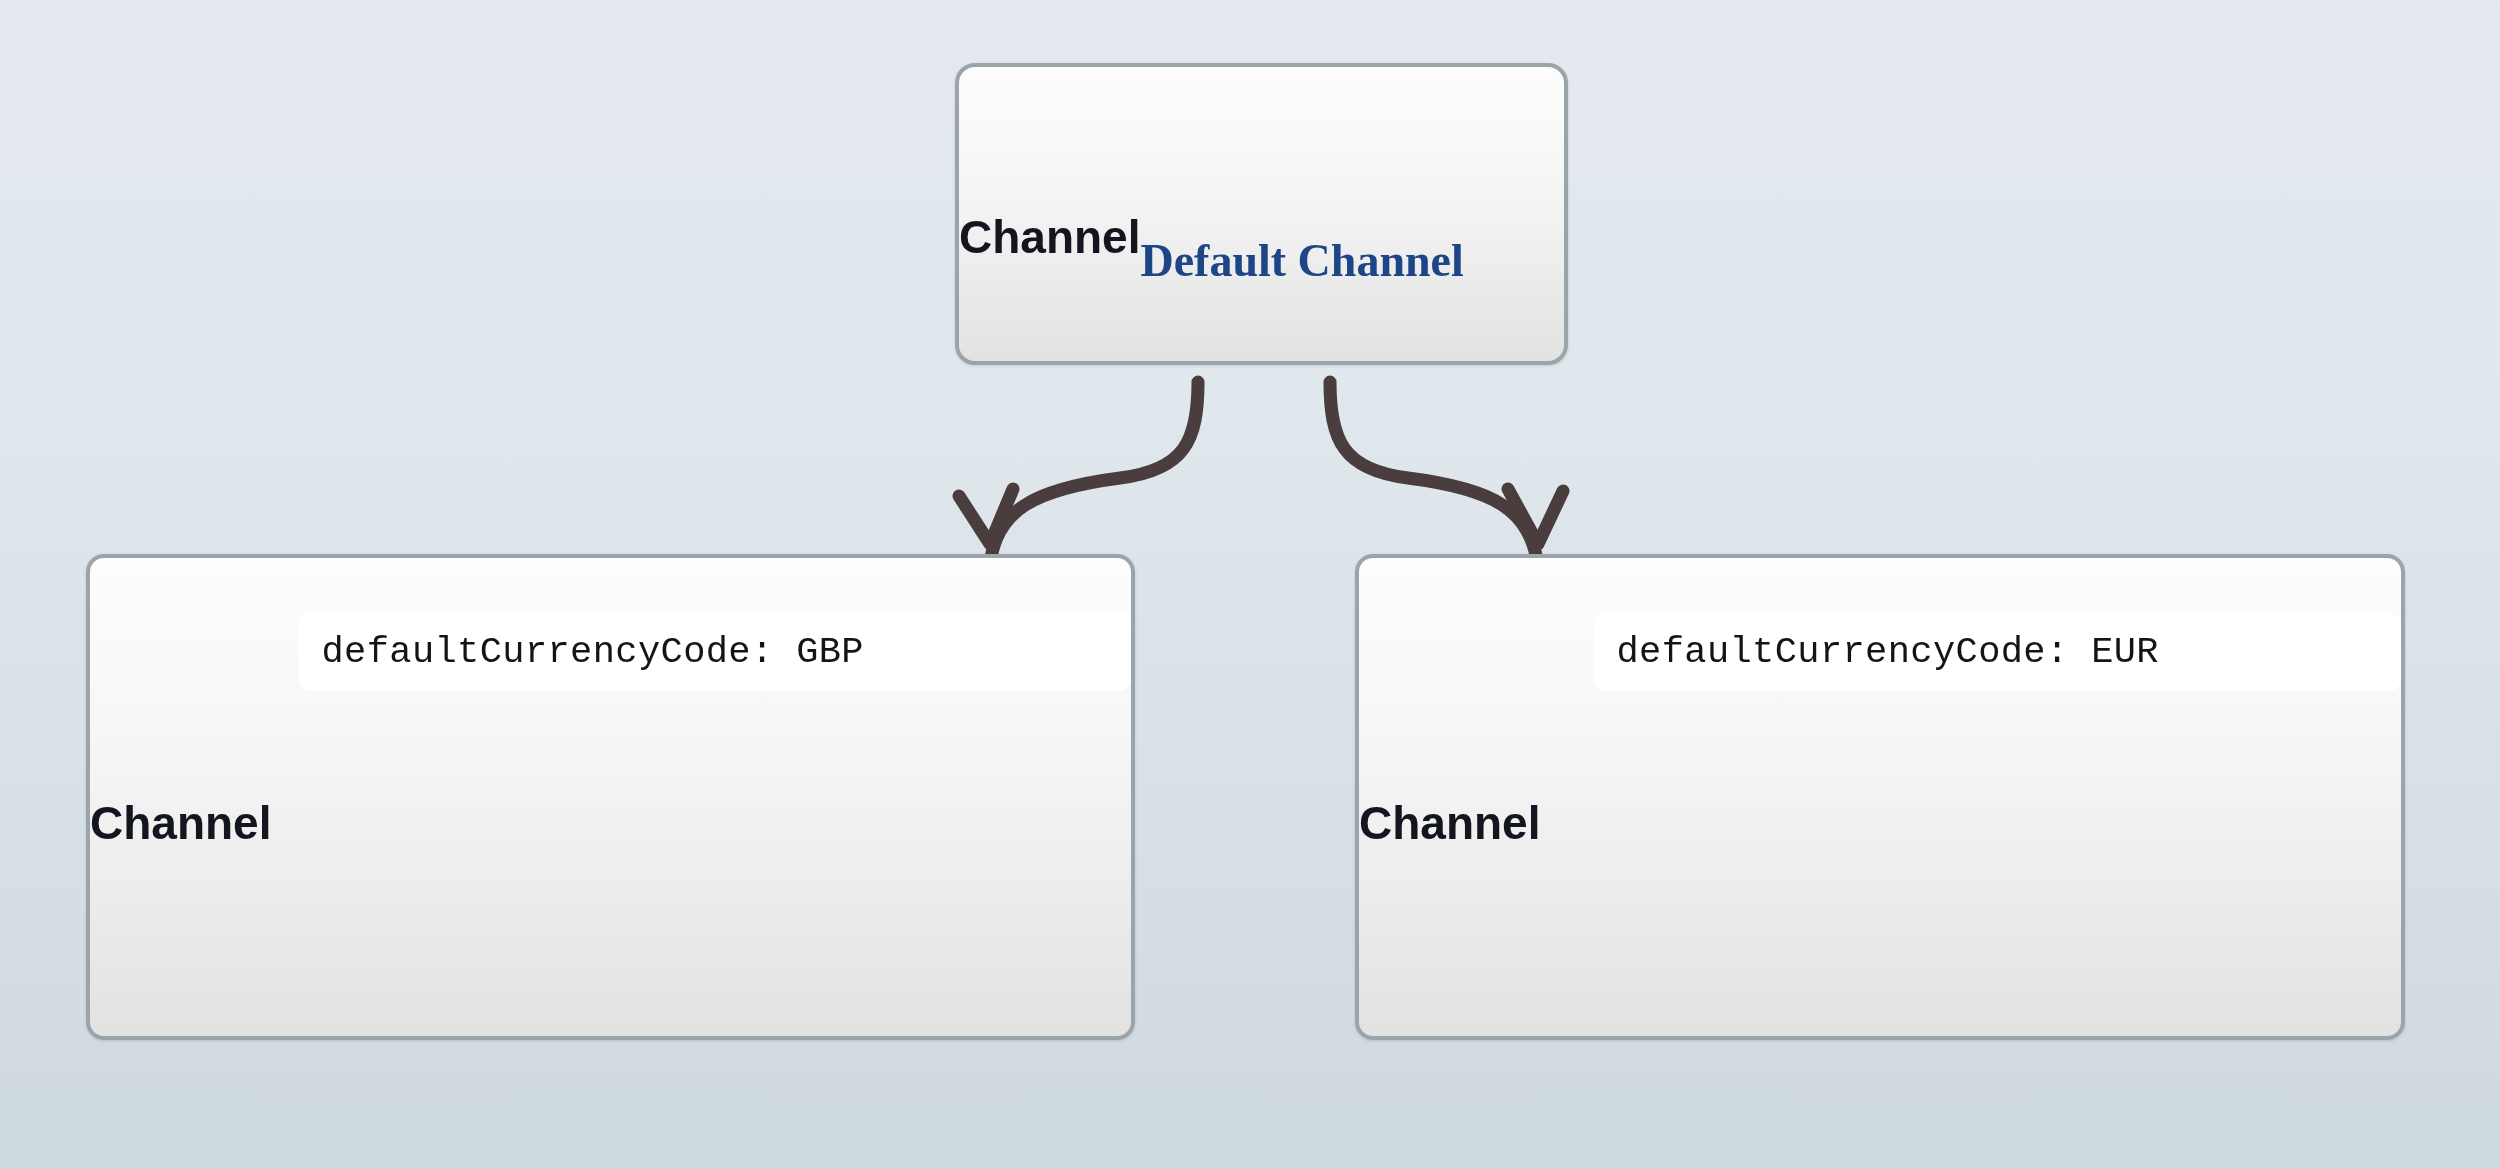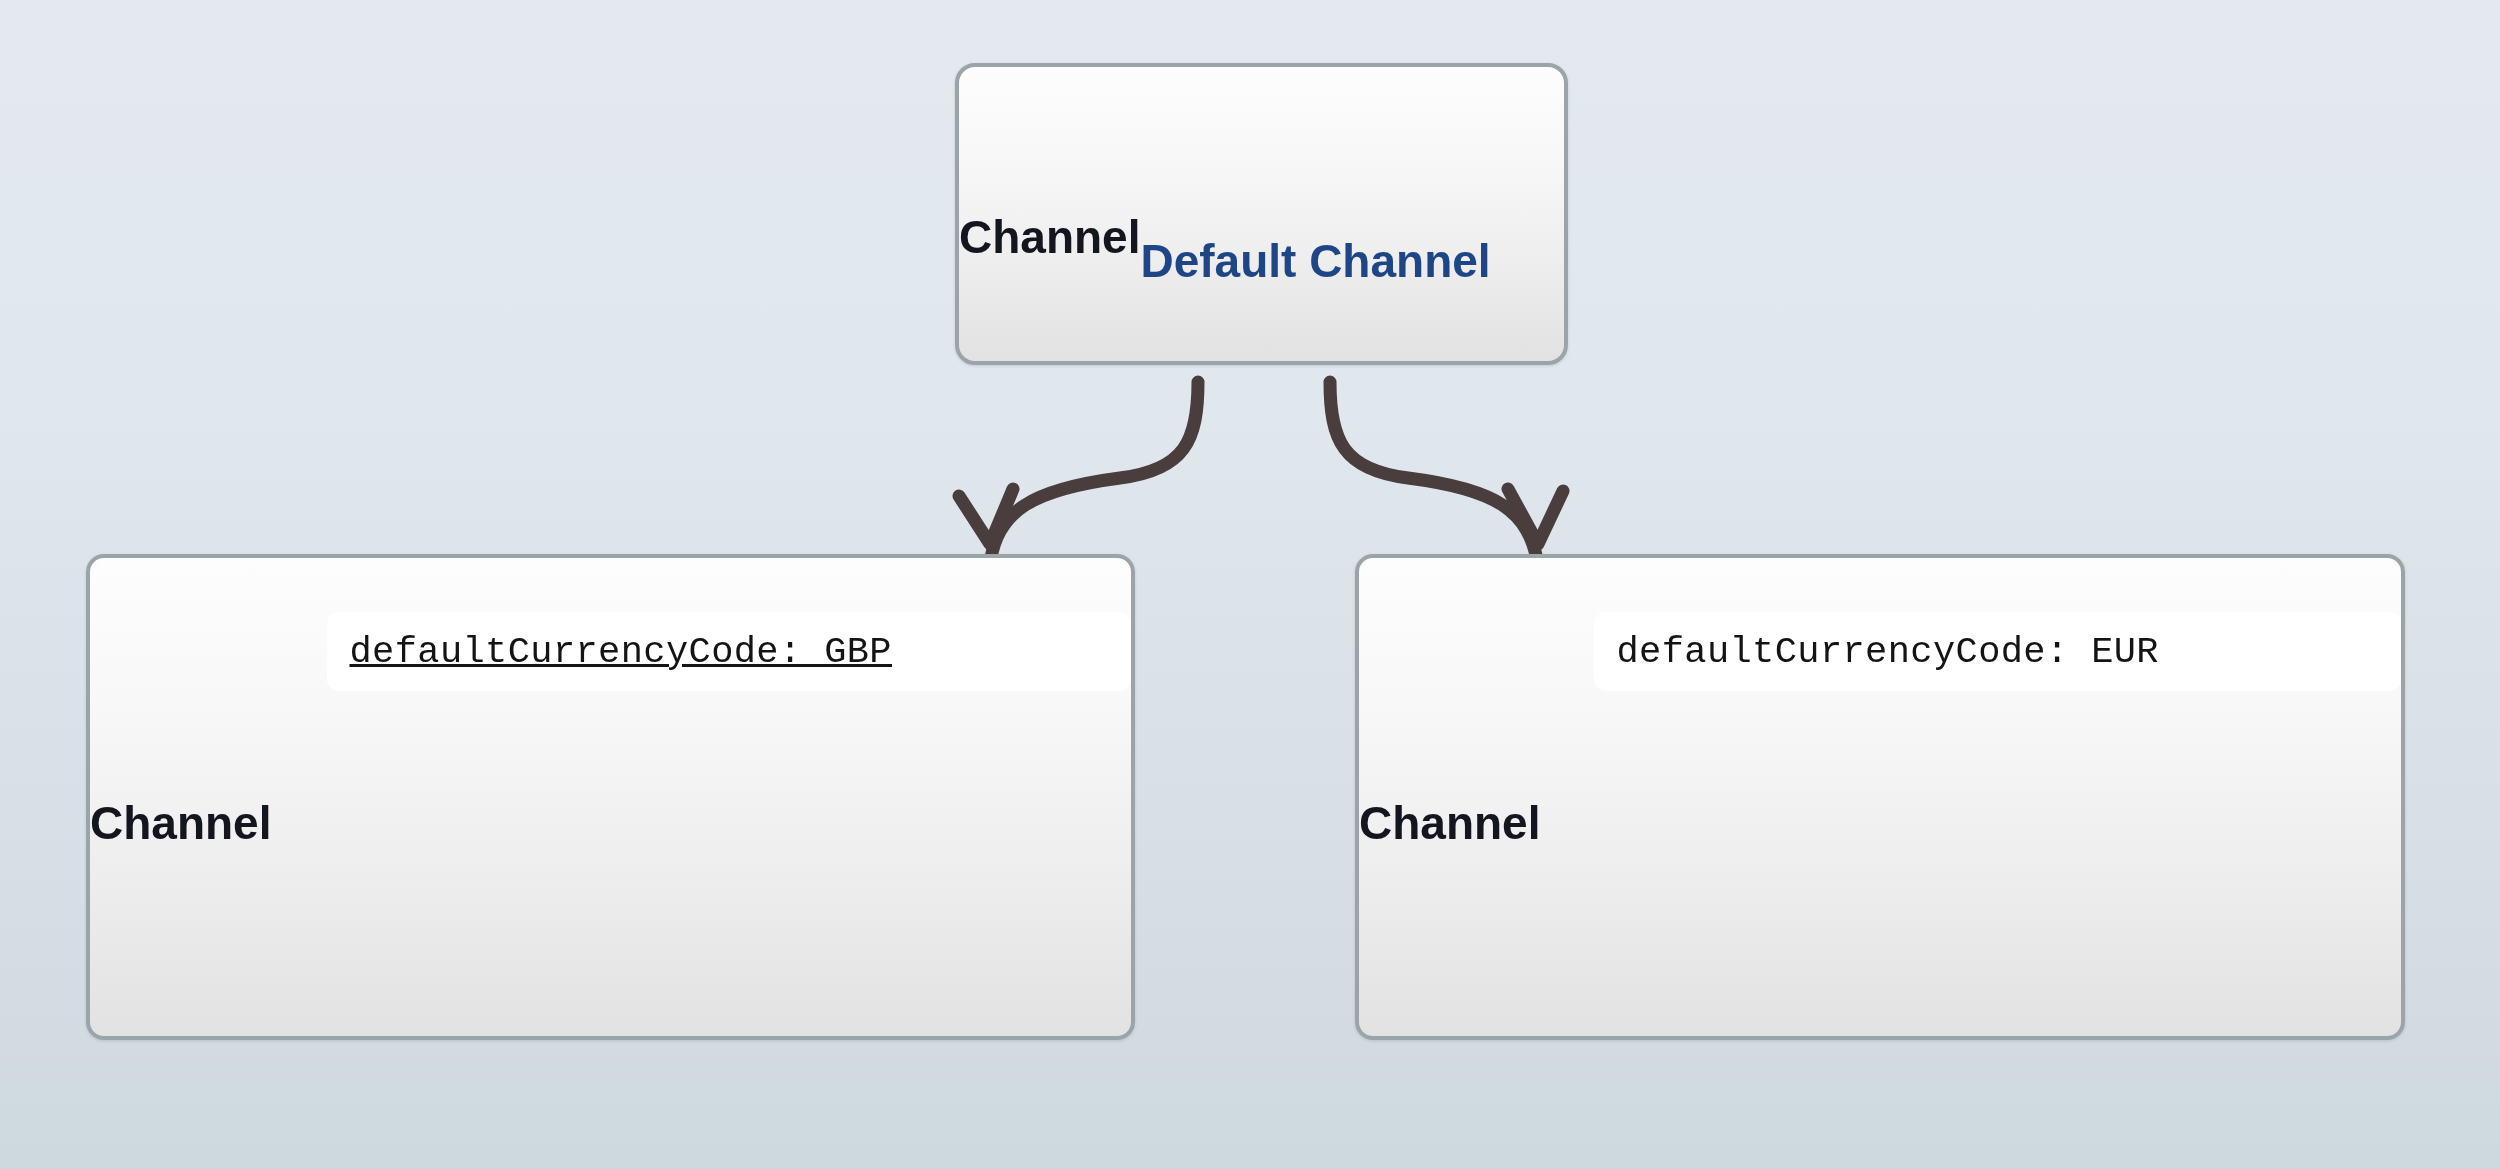--- a/index.html
+++ b/index.html
@@ -83,20 +83,21 @@
     height: 302px;
     border-radius: 20px;
   }
   #node-root .node-type {
     font-size: 46px;
     margin-top: 46px;
   }
   #node-root .node-name {
     font-size: 46px;
     margin-top: 93px;
+    font-family: Liberation Serif, serif;
   }
 
   
   #node-uk {
     left: 86px;
     top: 554px;
     width: 1049px;
     height: 486px;
   }
   #node-germany {
@@ -118,22 +119,21 @@
     margin-top: 54px;
     height: 79px;
     font-size: 37px;
     padding: 0 22px;
     letter-spacing: 0.4px;
   }
 
   #node-uk .prop-chip {
     width: 898px;
     align-self: flex-start;
-    margin-left: 56px;
-    text-decoration: underline;
+    margin-left: 28px;
   }
   #node-germany .prop-chip {
     width: 999px;
     align-self: flex-start;
     margin-left: 54px;
   }
 </style>
 </head>
 <body>
 

